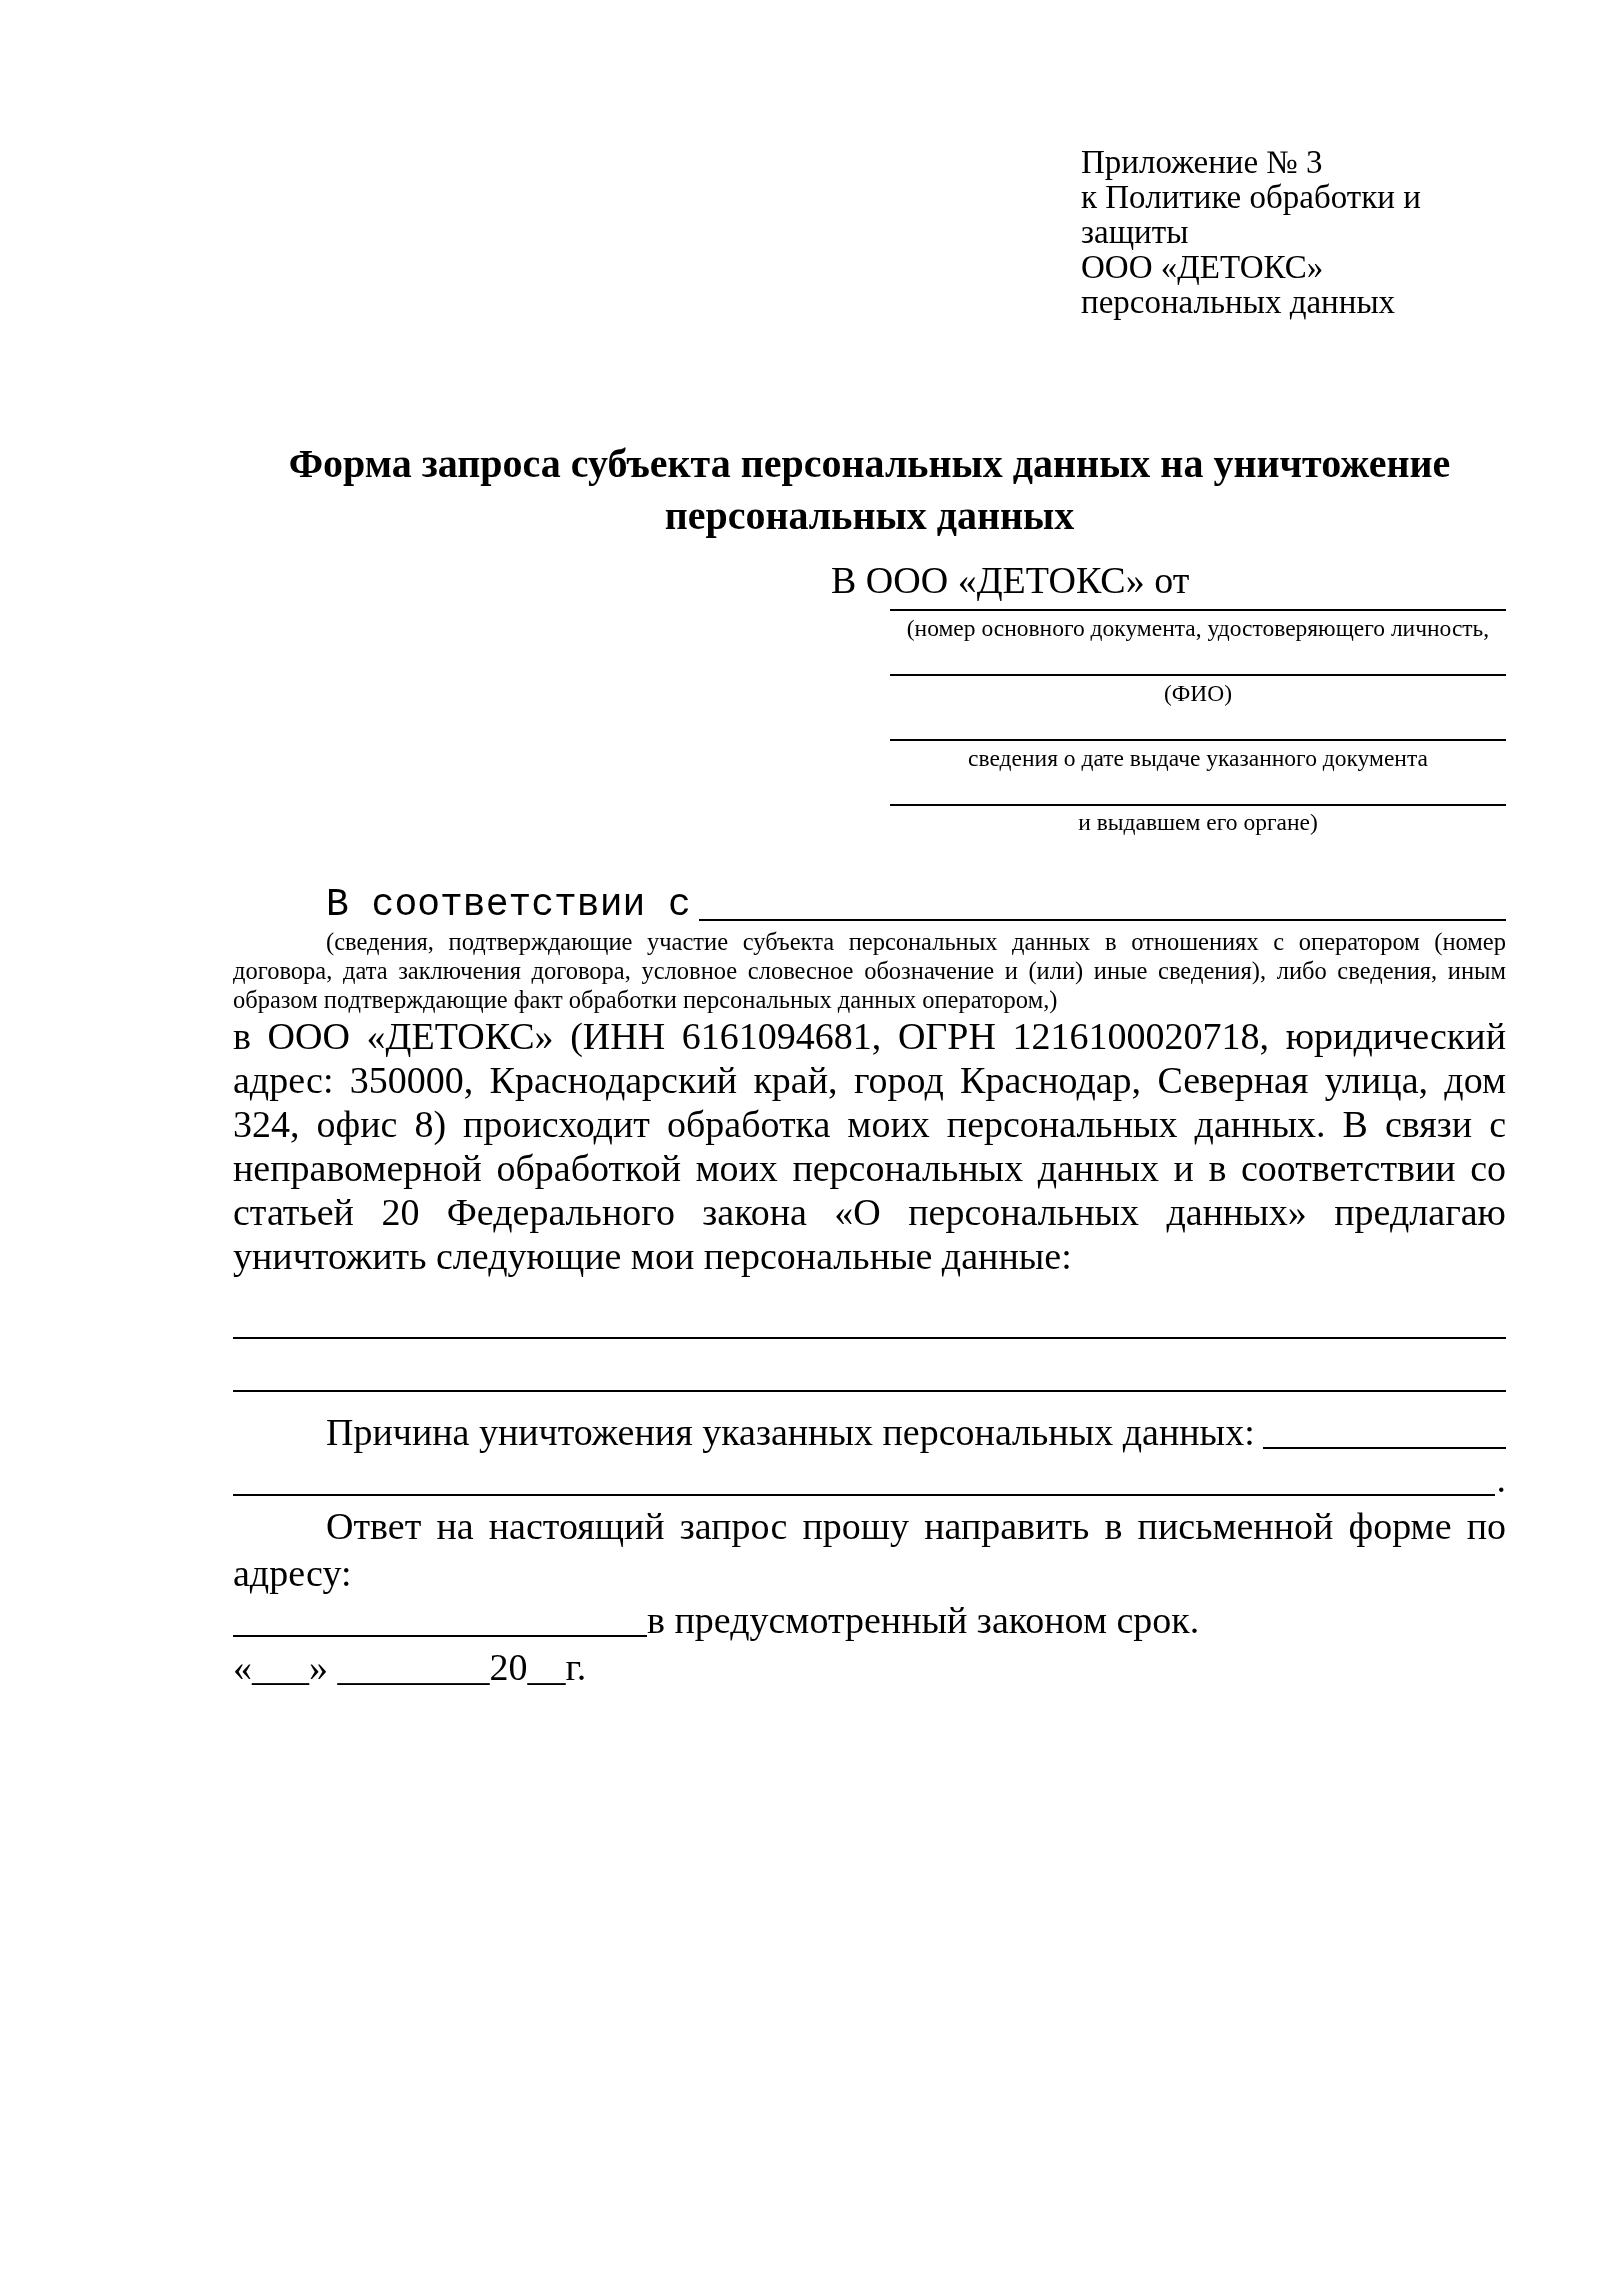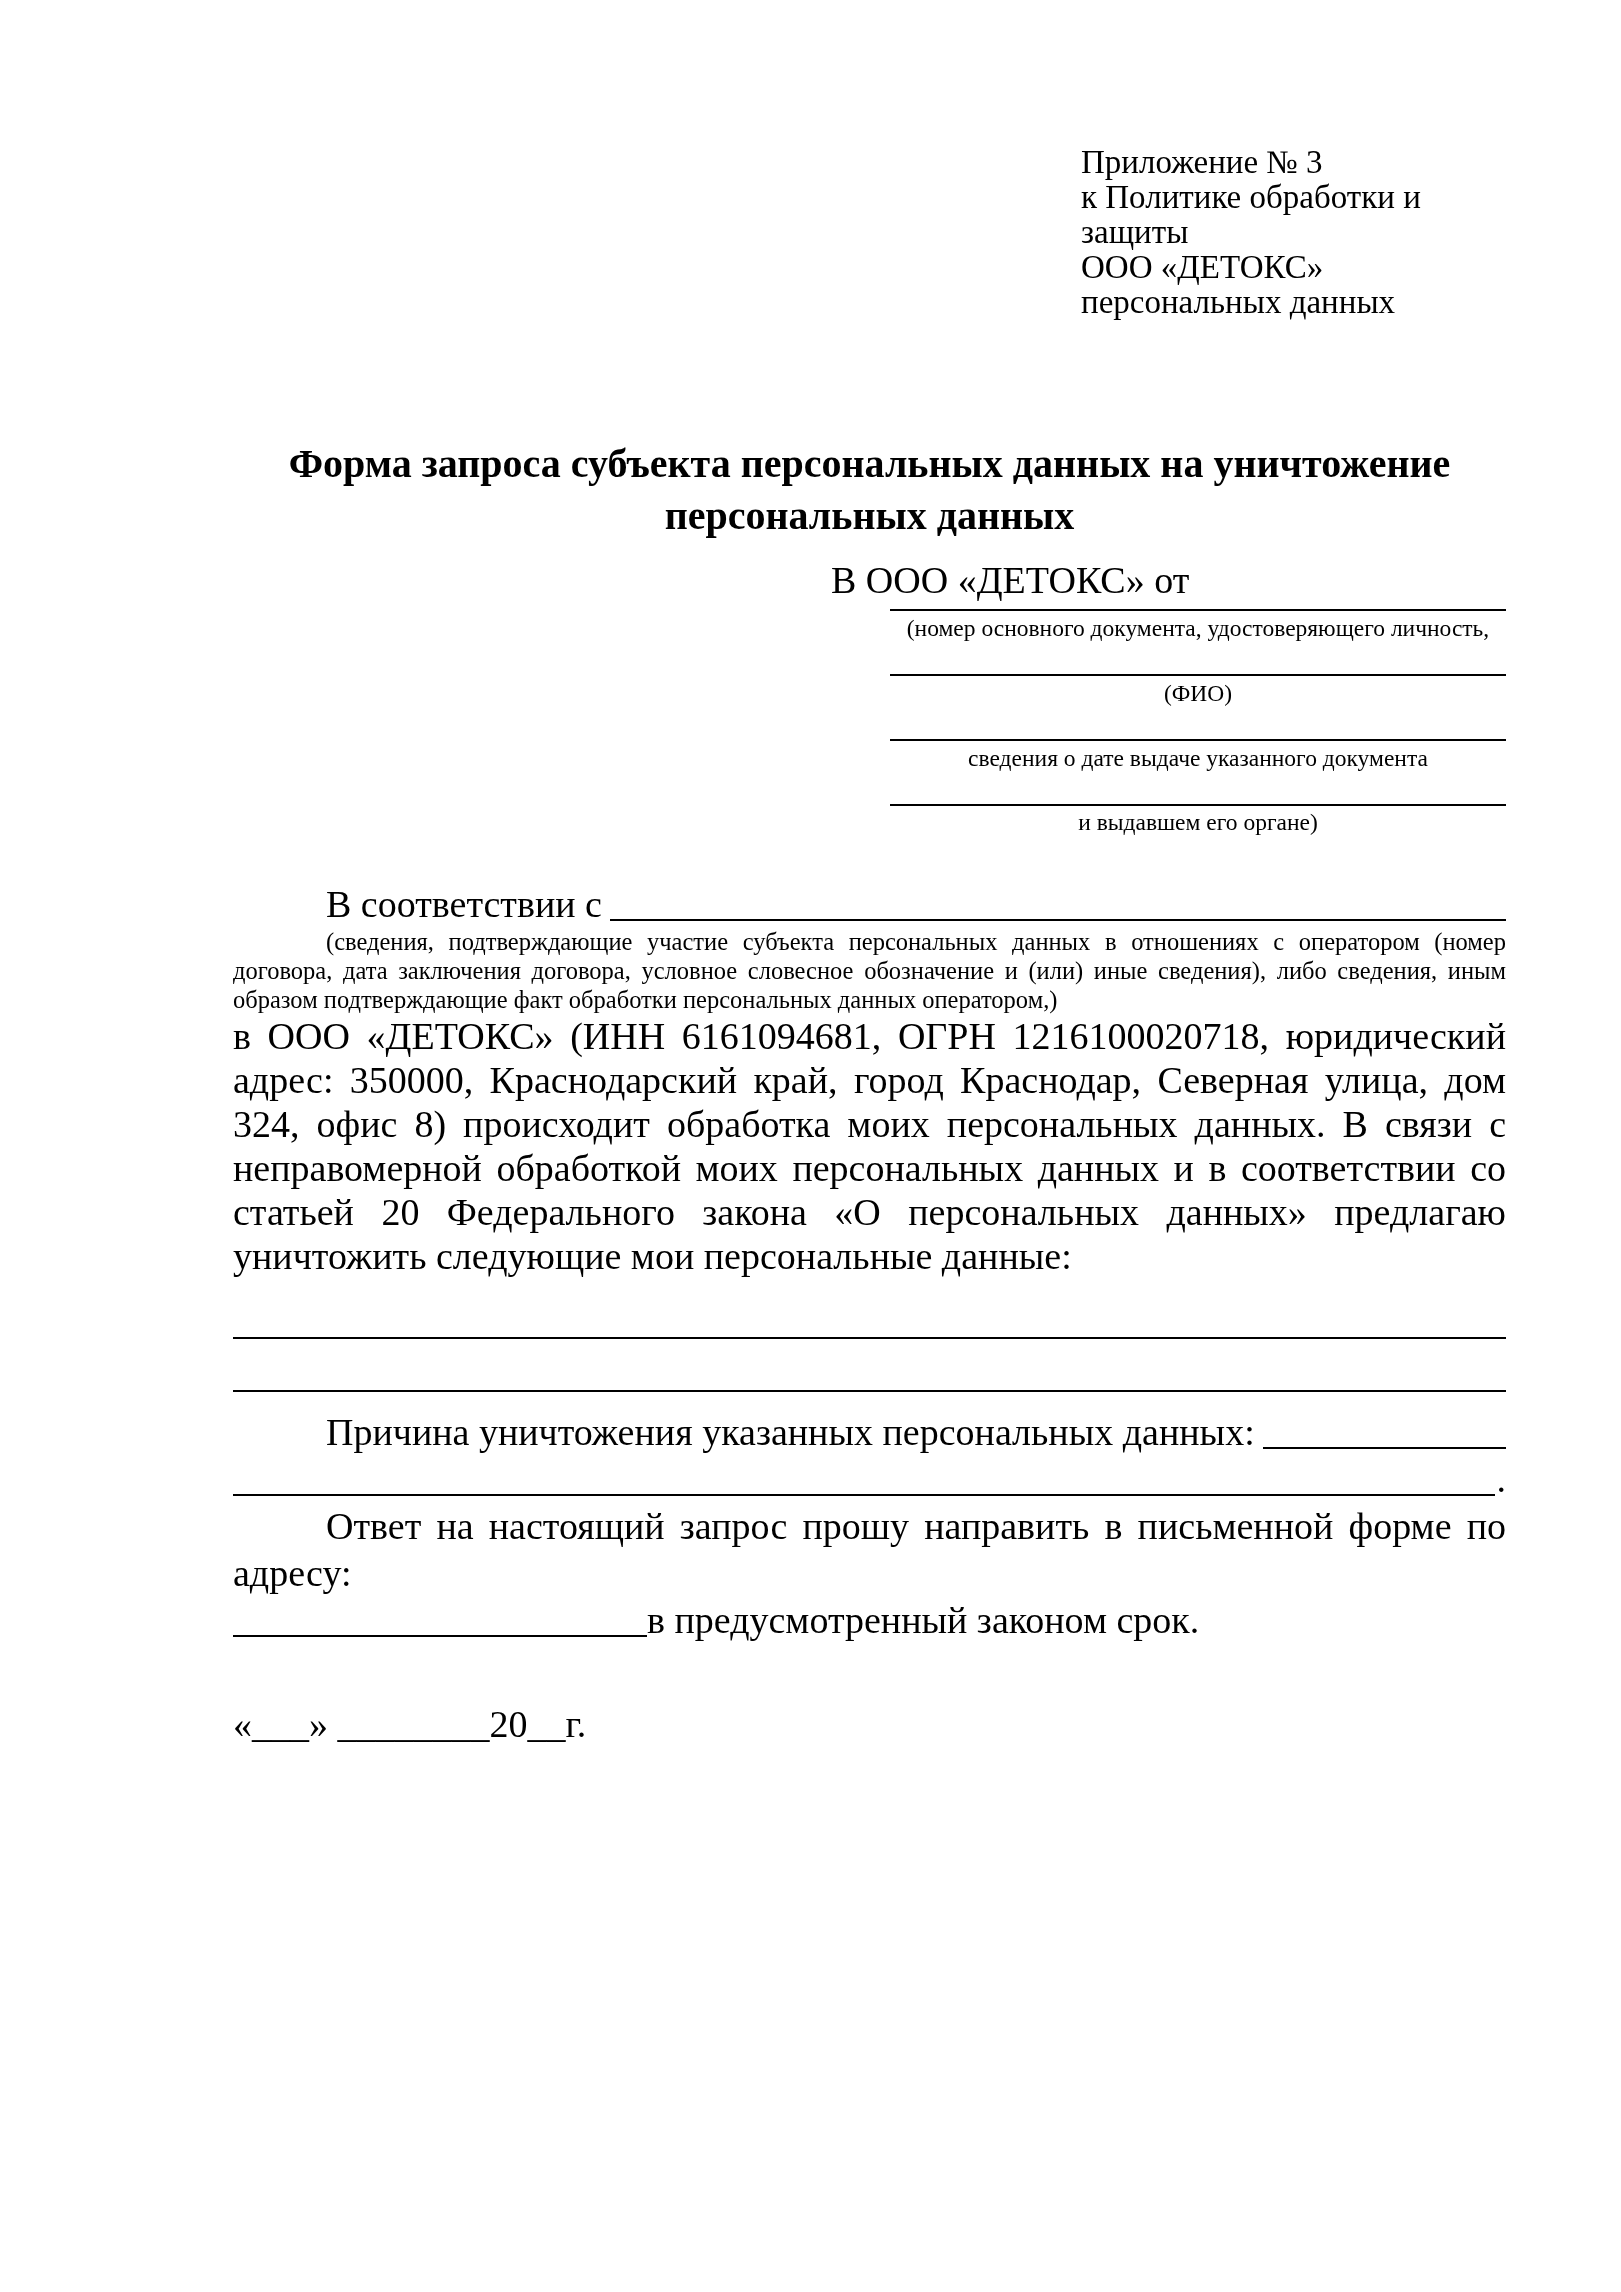--- a/index.html
+++ b/index.html
@@ -46,21 +46,21 @@
     text-align: center;
     padding-top: 2.9px;
   }
   
   .accord {
     margin-top: 45px;
     display: flex;
     align-items: flex-end;
     padding-left: 93px;
   }
-  .accord .lead { white-space: nowrap; }
+  .accord .lead { white-space: nowrap; font-family: Liberation Mono, monospace; }
   .fill {
     flex: 1 1 auto;
     border-bottom: 2.9px solid #000;
     margin-bottom: 6.9px;
     margin-left: 7.8px;
     min-width: 39px;
   }
   .note {
     font-size: 24.5px;
     line-height: 29px;
@@ -102,21 +102,20 @@
     align-items: flex-end;
     line-height: 47px;
   }
   .addr-line {
     width: 414px;
     border-bottom: 2.9px solid #000;
     margin-bottom: 6.9px;
     flex: 0 0 auto;
   }
   .sig-row {
-    margin-top: 57px;
     display: flex;
     align-items: flex-end;
     line-height: 47px;
   }
   .sig-right {
     display: flex;
     align-items: flex-end;
     margin-right: 44px;
   }
   .sig-line {

